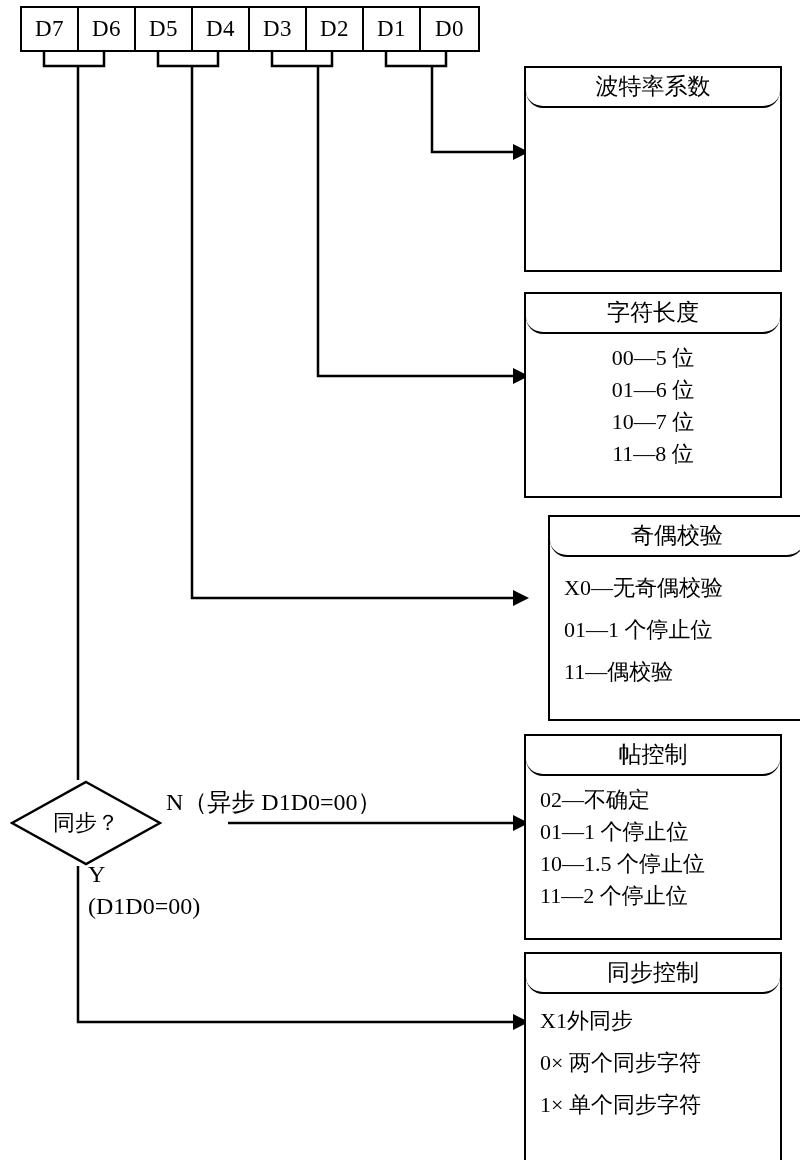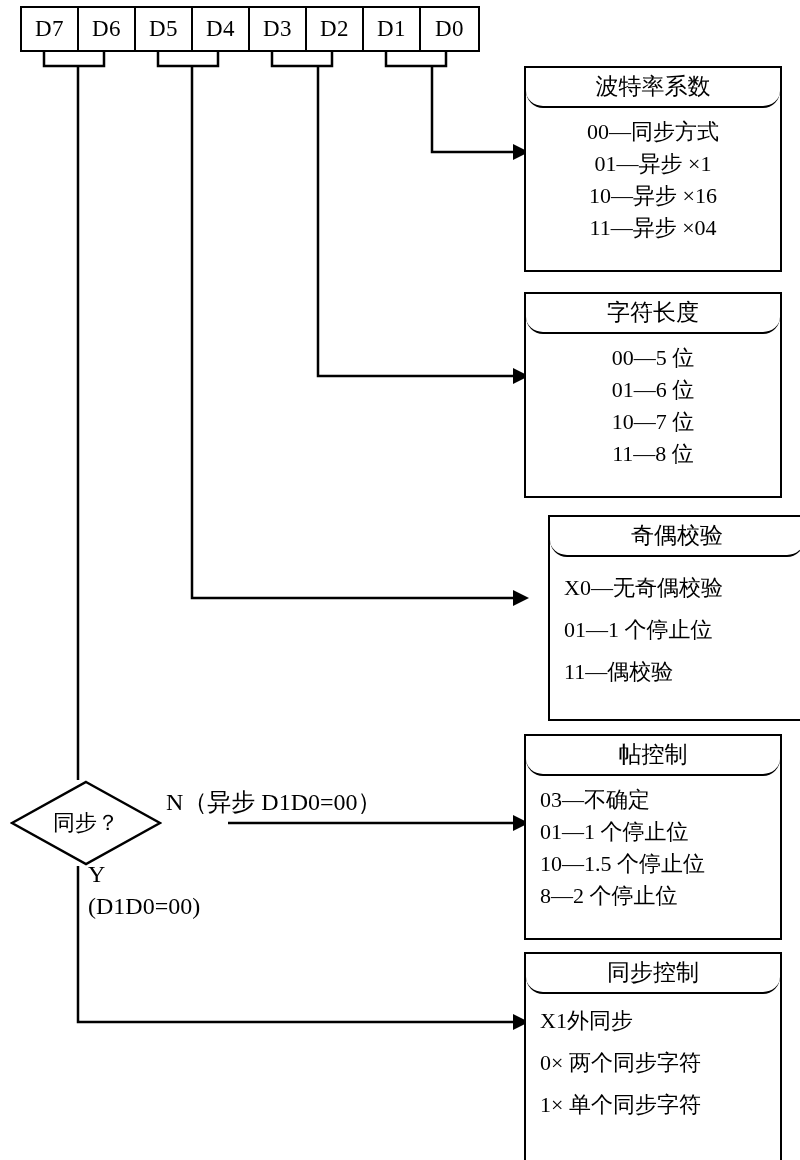--- a/index.html
+++ b/index.html
@@ -157,26 +157,20 @@
     <div class="bit-cell">D5</div>
     <div class="bit-cell">D4</div>
     <div class="bit-cell">D3</div>
     <div class="bit-cell">D2</div>
     <div class="bit-cell">D1</div>
     <div class="bit-cell">D0</div>
   </div>
 
   <div class="desc-box center" style="left:524px; top:66px; width:258px; height:206px;">
     <div class="desc-title">波特率系数</div>
-    <div class="desc-body">
-      <div class="desc-line">00—同步方式</div>
-      <div class="desc-line">01—异步 ×1</div>
-      <div class="desc-line">10—异步 ×16</div>
-      <div class="desc-line">11—异步 ×04</div>
-    </div>
   </div>
 
   <div class="desc-box center" style="left:524px; top:292px; width:258px; height:206px;">
     <div class="desc-title">字符长度</div>
     <div class="desc-body">
       <div class="desc-line">00—5 位</div>
       <div class="desc-line">01—6 位</div>
       <div class="desc-line">10—7 位</div>
       <div class="desc-line">11—8 位</div>
     </div>
@@ -187,24 +181,24 @@
     <div class="desc-body" style="padding-top:10px;">
       <div class="desc-line">X0—无奇偶校验</div>
       <div class="desc-line">01—1 个停止位</div>
       <div class="desc-line">11—偶校验</div>
     </div>
   </div>
 
   <div class="desc-box leftpad" style="left:524px; top:734px; width:258px; height:206px;">
     <div class="desc-title">帖控制</div>
     <div class="desc-body" style="padding-top:8px;">
-      <div class="desc-line">03—不确定</div>
+      <div class="desc-line">02—不确定</div>
       <div class="desc-line">01—1 个停止位</div>
       <div class="desc-line">10—1.5 个停止位</div>
-      <div class="desc-line">8—2 个停止位</div>
+      <div class="desc-line">11—2 个停止位</div>
     </div>
   </div>
 
   <div class="desc-box indent-body" style="left:524px; top:952px; width:258px; height:238px;">
     <div class="desc-title">同步控制</div>
     <div class="desc-body" style="padding-top:6px;">
       <div class="desc-line">X1外同步</div>
       <div class="desc-line">0× 两个同步字符</div>
       <div class="desc-line">1× 单个同步字符</div>
     </div>

